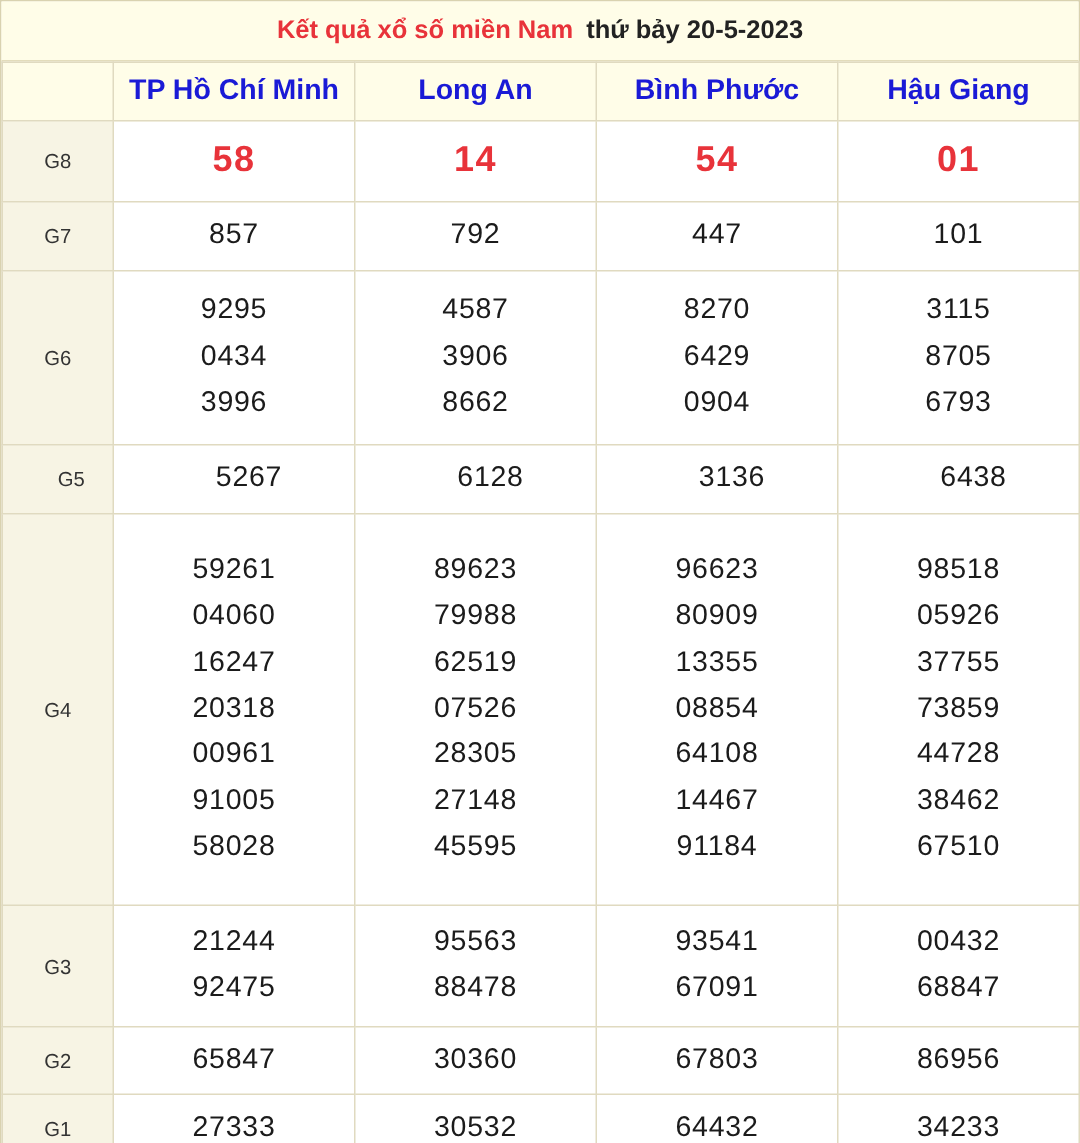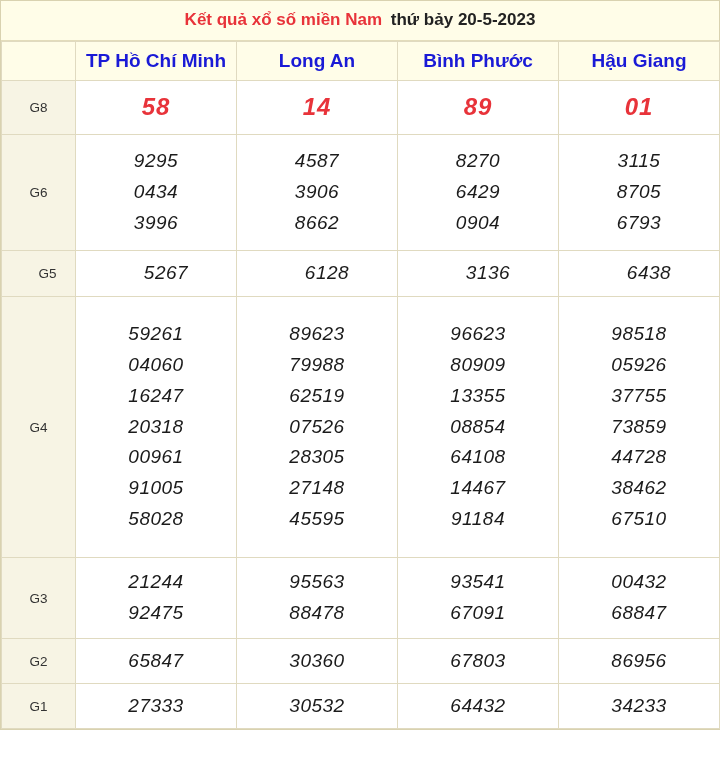--- a/index.html
+++ b/index.html
@@ -71,21 +71,20 @@
   }
   td.nums {
     background: #ffffff;
     padding: 0;
   }
   .num-stack {
     display: flex;
     flex-direction: column;
     justify-content: flex-start;
     align-items: center;
-    font-style: italic;
   }
   .num {
     font-size: 19px;
     color: #1b1b1b;
     line-height: 1.62;
     letter-spacing: 0.5px;
   }
   
   tr.row-g8 td.nums .num,
   tr.row-db td.nums .num {
@@ -143,30 +142,53 @@
             <span class="num">58</span>
           </div>
         </td>
         <td class="nums">
           <div class="num-stack">
             <span class="num">14</span>
           </div>
         </td>
         <td class="nums">
           <div class="num-stack">
-            <span class="num">89</span>
+            <span class="num">54</span>
           </div>
         </td>
         <td class="nums">
           <div class="num-stack">
             <span class="num">01</span>
           </div>
         </td>
       </tr>
 
+      <tr class="row-g7">
+        <th class="row-label">G7</th>
+        <td class="nums">
+          <div class="num-stack">
+            <span class="num">857</span>
+          </div>
+        </td>
+        <td class="nums">
+          <div class="num-stack">
+            <span class="num">792</span>
+          </div>
+        </td>
+        <td class="nums">
+          <div class="num-stack">
+            <span class="num">447</span>
+          </div>
+        </td>
+        <td class="nums">
+          <div class="num-stack">
+            <span class="num">101</span>
+          </div>
+        </td>
+      </tr>
 
       <tr class="row-g6">
         <th class="row-label">G6</th>
         <td class="nums">
           <div class="num-stack">
             <span class="num">9295</span>
             <span class="num">0434</span>
             <span class="num">3996</span>
           </div>
         </td>

